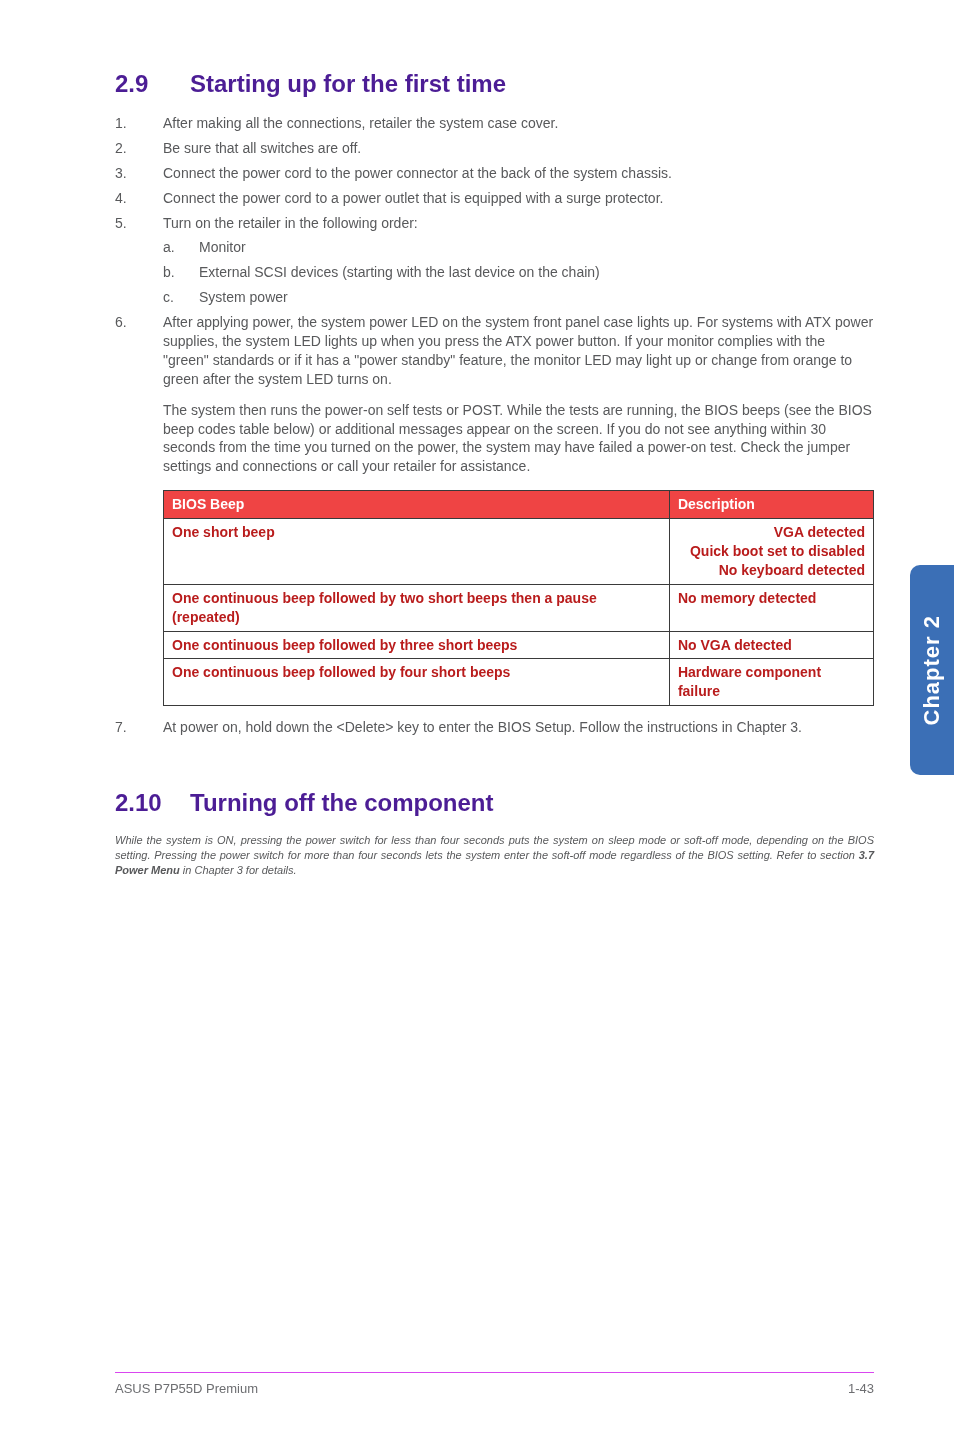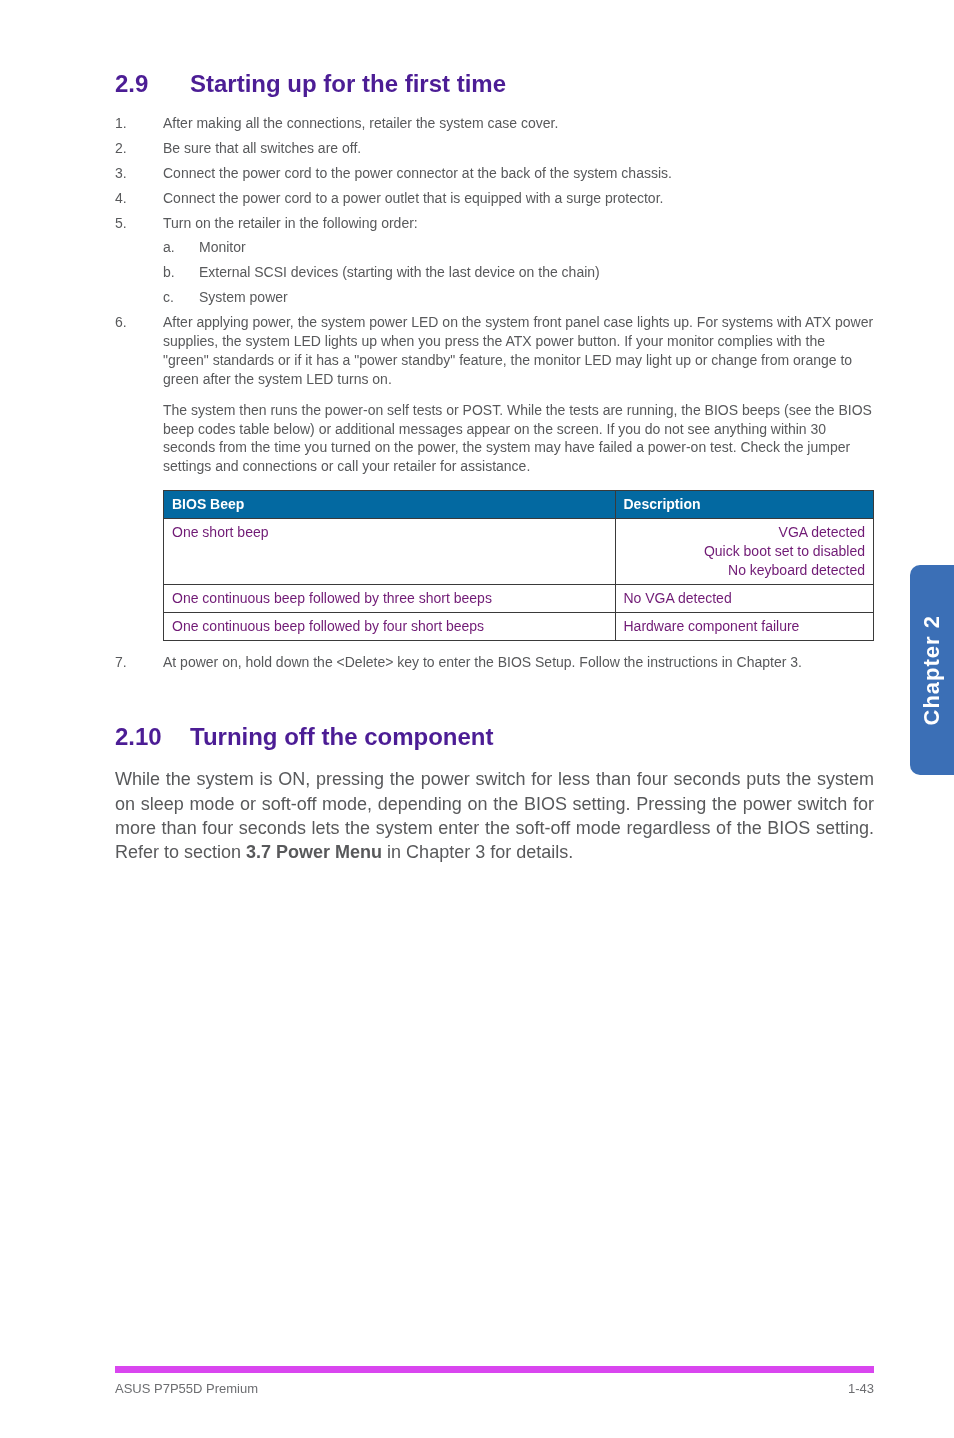--- a/index.html
+++ b/index.html
@@ -15,24 +15,25 @@
     padding:70px 80px 0 115px;
   }
   h1.sec {
     font-size:24px;
     color:#4c1d95;
     font-weight:bold;
     margin-bottom:16px;
   }
   h1.sec .num { display:inline-block; width:75px; }
   .body-p {
-    font-size:18px;
+    font-size:11px;
     color:#58595b;
     line-height:1.35;
     margin-bottom:14px;
+    font-style:italic;
   }
   ol.main { list-style:none; counter-reset:mainnum; }
   ol.main > li {
     counter-increment:mainnum;
     position:relative;
     padding-left:48px;
     font-size:14px;
     line-height:1.35;
     margin-bottom:6px;
     color:#58595b;
@@ -55,32 +56,33 @@
     position:absolute; left:0; top:0;
   }
   ol.main > li p.block { margin-top:12px; }
   table.bios {
     width:100%;
     border-collapse:collapse;
     margin:14px 0 12px 0;
     font-size:14px;
   }
   table.bios th {
-    background:#0369a1;
+    background:#ef4444;
     color:#fff;
     text-align:left;
     padding:4px 8px;
     border:1px solid #3a3a3a;
     font-weight:bold;
   }
   table.bios td {
     border:1px solid #3a3a3a;
     padding:4px 8px;
     vertical-align:top;
-    color:#701a75;
+    color:#b91c1c;
+    font-weight:bold;
   }
   .turning { margin-top:52px; }
   .justify { text-align:justify; }
   .side-tab {
     position:absolute;
     right:0;
     top:565px;
     width:44px;
     height:210px;
     background:#3b6fb6;
@@ -96,21 +98,21 @@
     font-size:22px;
     writing-mode:vertical-rl;
     transform:rotate(180deg);
     letter-spacing:1px;
   }
   .footer {
     position:absolute;
     bottom:42px;
     left:115px;
     right:80px;
-    border-top:7px solid #d946ef;
+    border-top:1px solid #d946ef;
     padding-top:8px;
     display:flex;
     justify-content:space-between;
     font-size:13px;
     color:#6d6e71;
   }
 </style>
 </head>
 <body>
 
@@ -149,20 +151,24 @@
           </tr>
         </thead>
         <tbody>
           <tr>
             <td>One short beep</td>
             <td style="white-space:pre-line;text-align:right;">VGA detected
 Quick boot set to disabled
 No keyboard detected</td>
           </tr>
           <tr>
+            <td>One continuous beep followed by two short beeps then a pause (repeated)</td>
+            <td>No memory detected</td>
+          </tr>
+          <tr>
             <td>One continuous beep followed by three short beeps</td>
             <td>No VGA detected</td>
           </tr>
           <tr>
             <td>One continuous beep followed by four short beeps</td>
             <td>Hardware component failure</td>
           </tr>
         </tbody>
       </table>
     </li>

